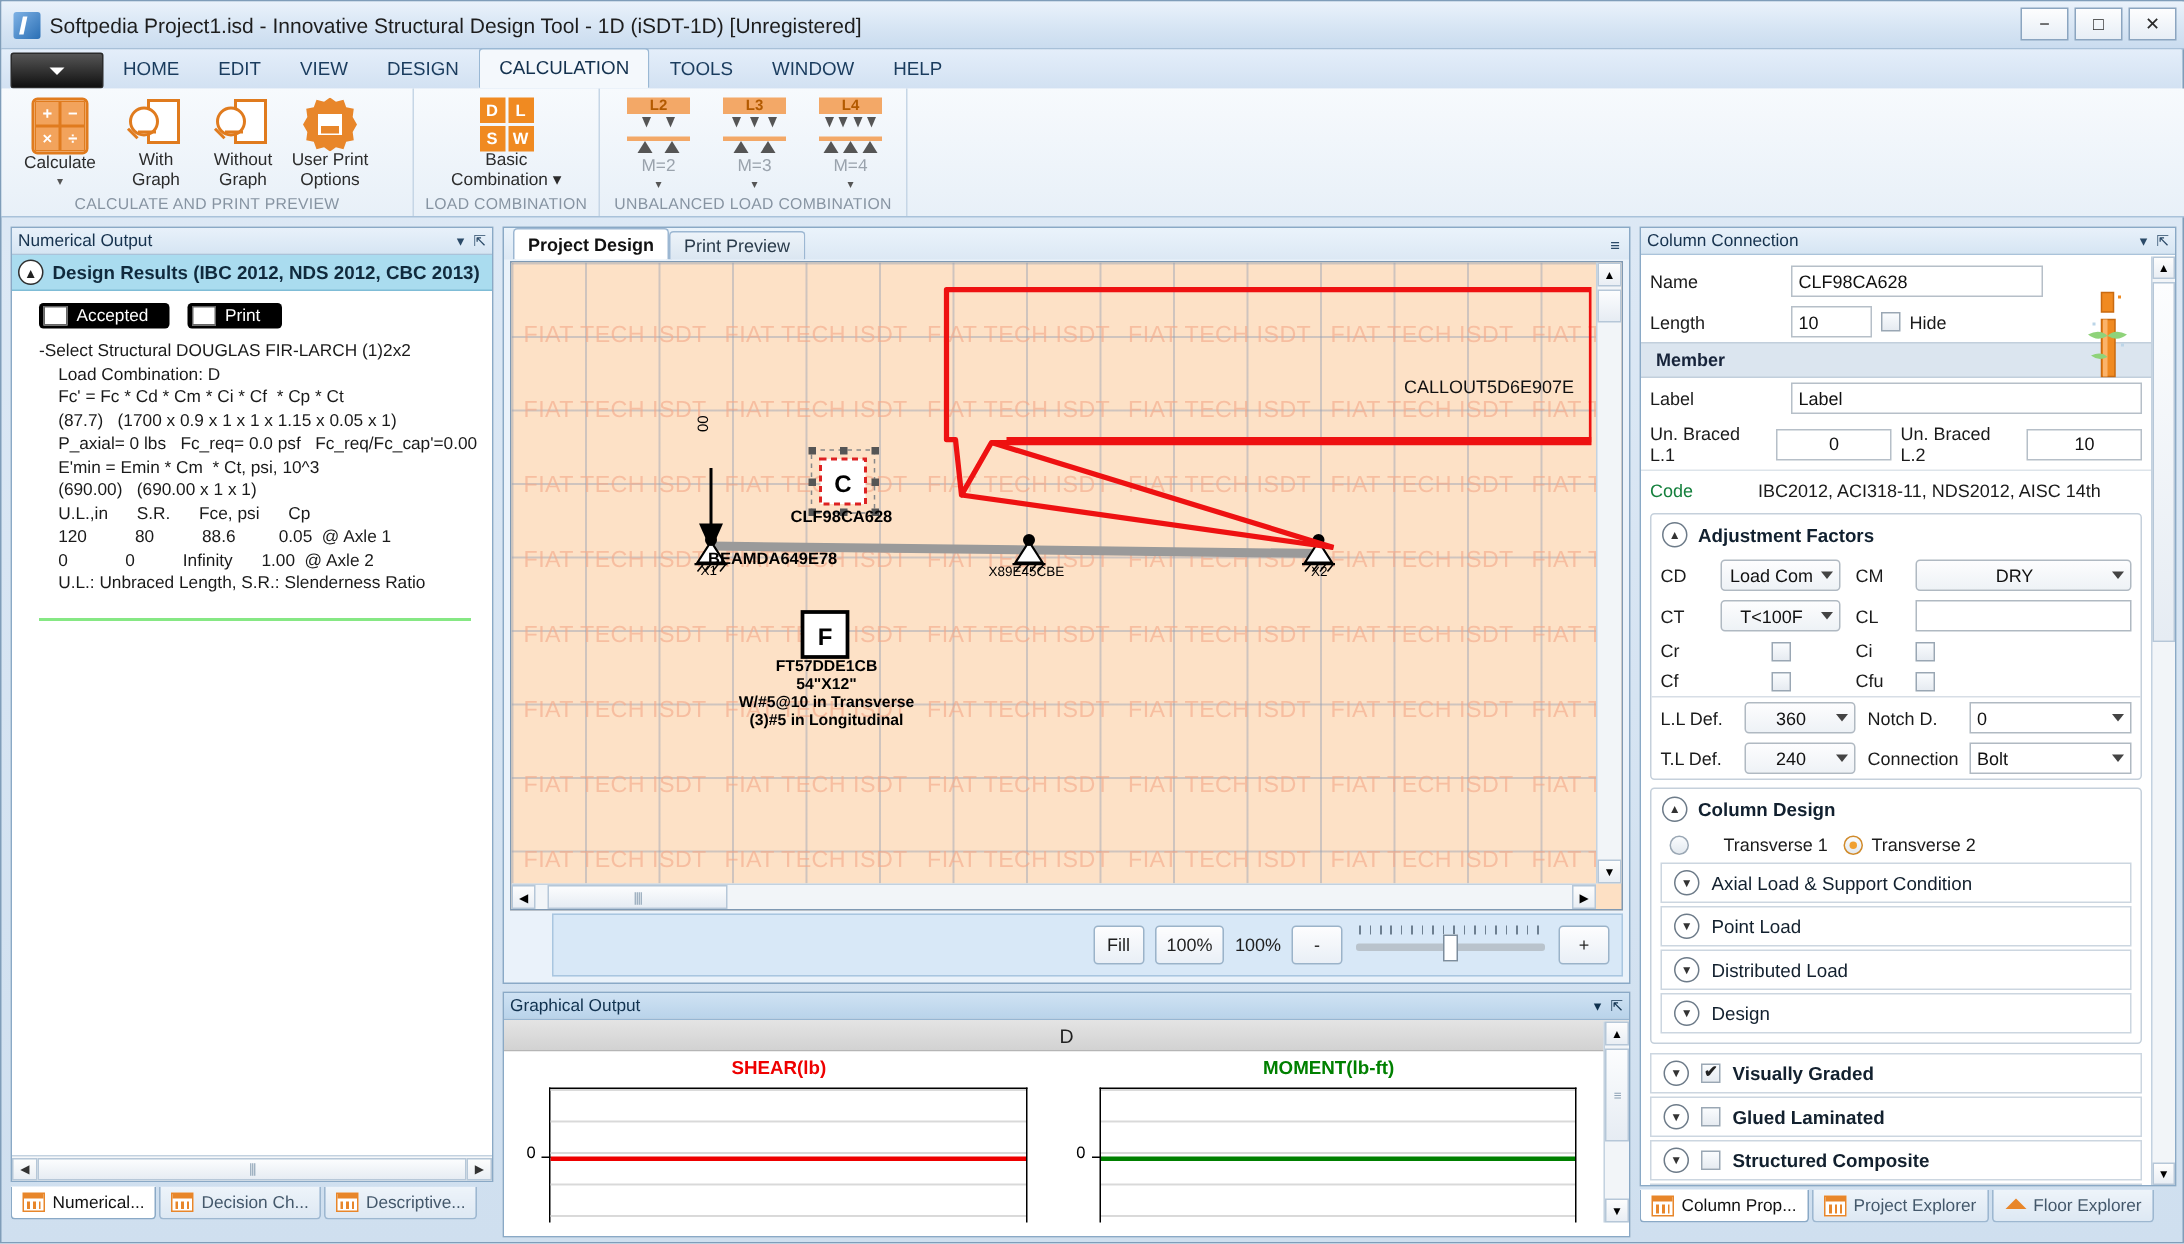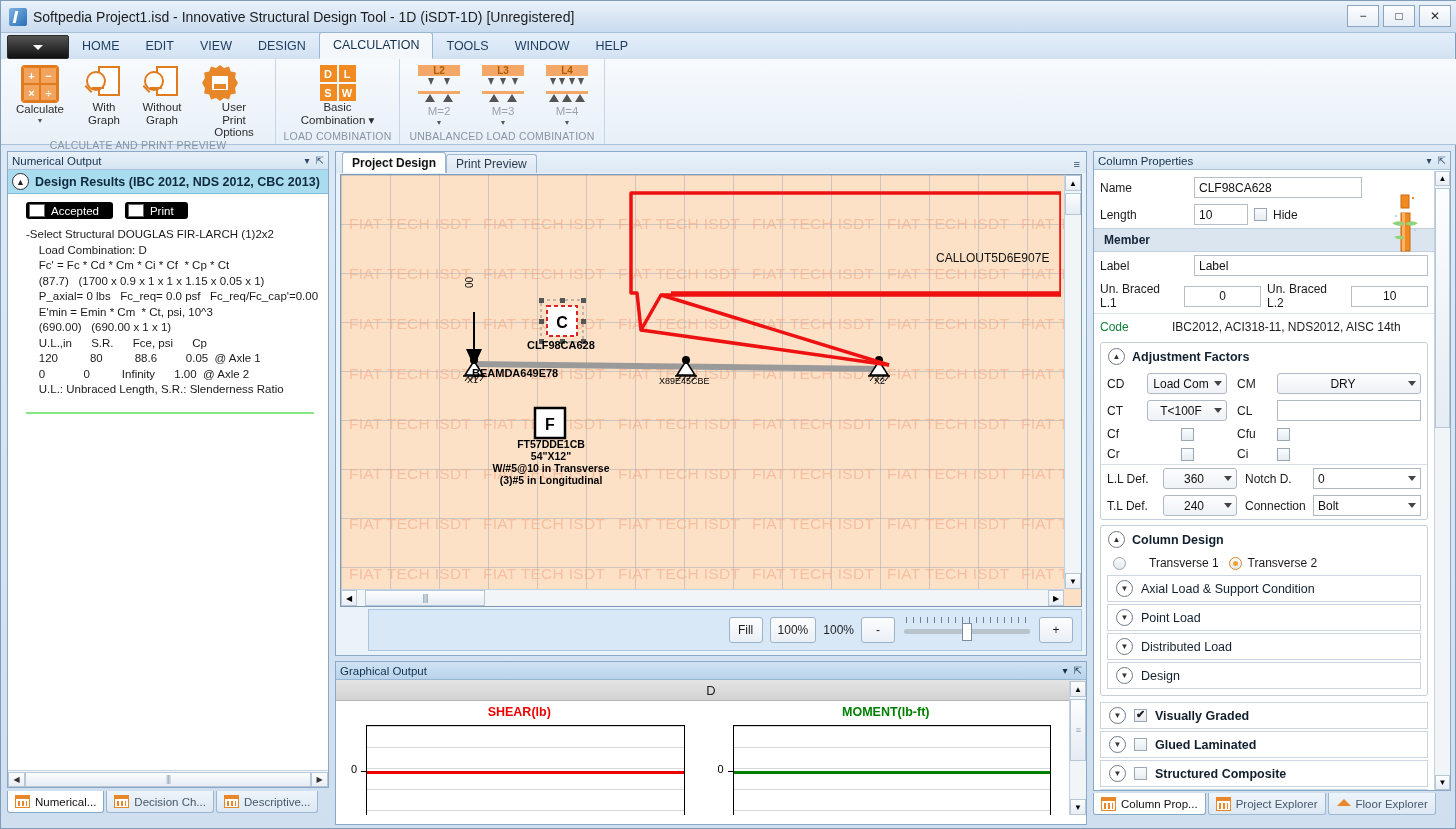--- a/index.html
+++ b/index.html
@@ -426,21 +426,21 @@
               </div>
             </div>
           <div class="lbl" style="white-space:pre-line;">Without
 Graph</div>
         </div>
         <div class="ritem">
           <div class="ic-gear">
               <div class="g"></div>
               <div class="inner"></div>
             </div>
-          <div class="lbl" style="white-space:pre-line;margin-left:28px;">User Print
+          <div class="lbl" style="white-space:pre-line;">User Print
 Options</div>
         </div>
       </div>
       <div class="gtitle">CALCULATE AND PRINT PREVIEW</div>
     </div>
 
     <div class="rgroup sep" style="width:124px;">
       <div class="items" style="justify-content:center;">
         <div class="ritem wide" style="width:110px;">
           <div class="ic-dlsw">
@@ -782,21 +782,21 @@
       <div class="arw">▲</div>
       <div class="thumb">
           <span class="grip">≡</span>
         </div>
       <div class="arw bot">▼</div>
     </div>
   </div>
 
   <div class="rightpane">
     <div class="pane-title">
-      <span>Column Properties</span>
+      <span>Column Connection</span>
       <span class="spacer"></span>
       <span class="ctrl">▾</span>
       <span class="ctrl">⇱</span>
     </div>
 
     <div class="rp-body">
 
       <div class="row" style="padding-top:6px;">
         <span class="lab" style="width:88px;">Name</span>
         <span class="inp" style="width:168px;">CLF98CA628</span>
@@ -860,35 +860,35 @@
           <span class="sel" style="width:80px;">
             <span class="txt">T&lt;100F</span>
               <span class="cv"></span>
           </span>
           <span class="lab" style="width:34px;margin-left:4px;">CL</span>
           <span class="sel flat" style="flex:1;">
             <span class="txt"></span>
           </span>
         </div>
         <div class="row">
+          <span class="lab" style="width:34px;">Cr</span>
+          <span style="width:80px;display:flex;justify-content:center;">
+              <span class="chk"></span>
+            </span>
+          <span class="lab" style="width:34px;margin-left:4px;">Ci</span>
+          <span style="flex:1;display:flex;">
+              <span class="chk"></span>
+            </span>
+        </div>
+        <div class="row">
           <span class="lab" style="width:34px;">Cf</span>
           <span style="width:80px;display:flex;justify-content:center;">
               <span class="chk"></span>
             </span>
           <span class="lab" style="width:34px;margin-left:4px;">Cfu</span>
-          <span style="flex:1;display:flex;">
-              <span class="chk"></span>
-            </span>
-        </div>
-        <div class="row">
-          <span class="lab" style="width:34px;">Cr</span>
-          <span style="width:80px;display:flex;justify-content:center;">
-              <span class="chk"></span>
-            </span>
-          <span class="lab" style="width:34px;margin-left:4px;">Ci</span>
           <span style="flex:1;display:flex;">
               <span class="chk"></span>
             </span>
         </div>
         <div style="border-top:1px solid #d7dee6;"></div>
         <div class="row">
           <span class="lab" style="width:50px;">L.L Def.</span>
           <span class="sel" style="width:74px;">
             <span class="txt">360</span>
               <span class="cv"></span>

